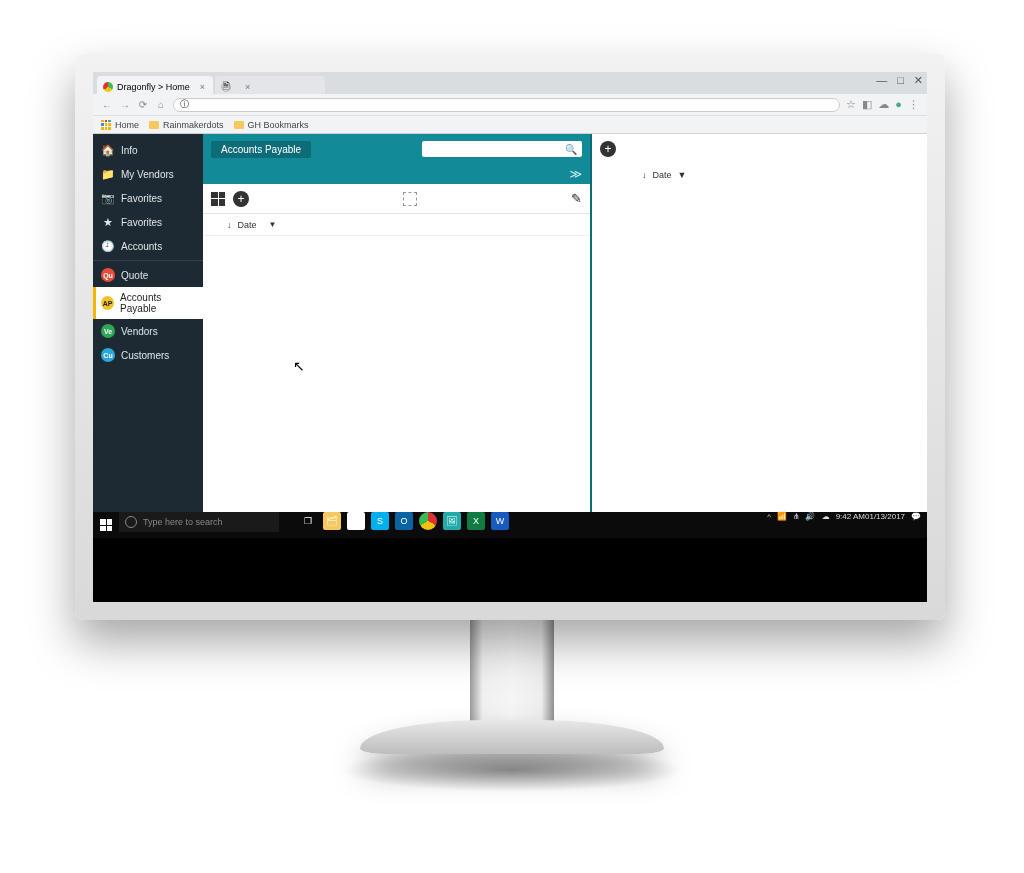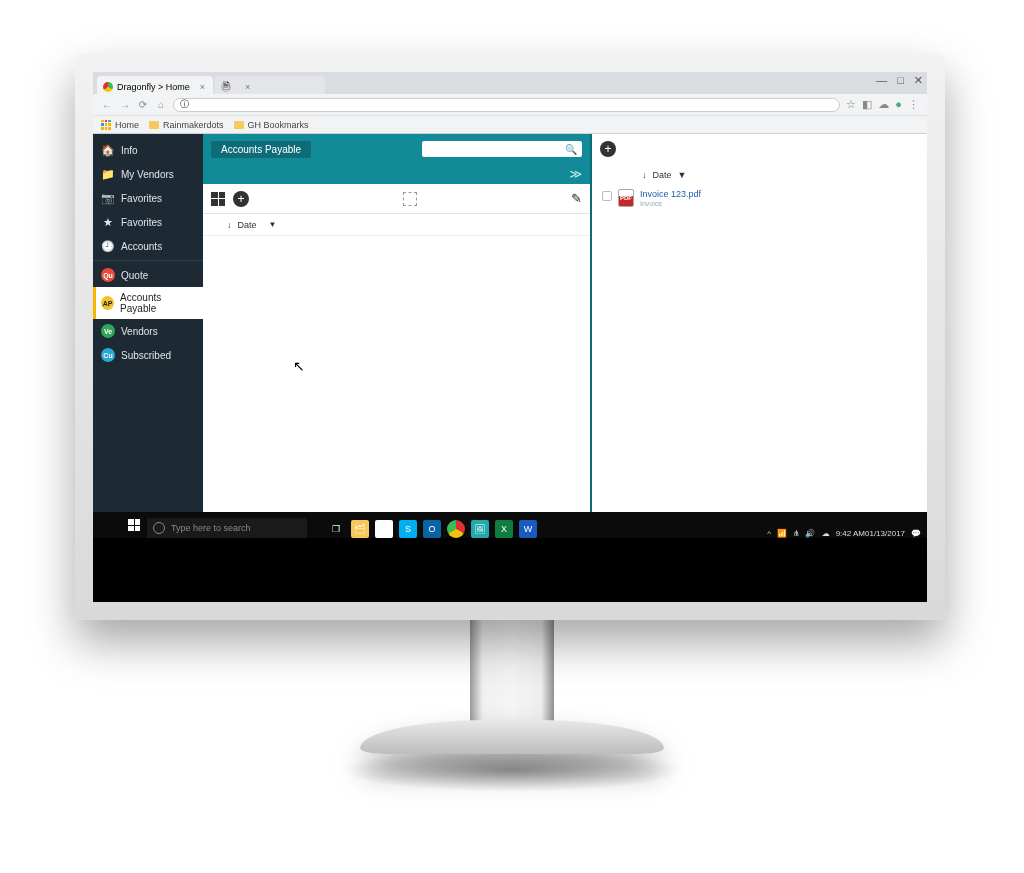--- a/index.html
+++ b/index.html
@@ -150,21 +150,21 @@
   .file-row .fname{color:#1d5fa8;}
   .file-row .fsub{color:#9ab;font-size:7px;}
 
   .cursor-arrow {
     position:absolute; font-size:14px; color:#000;
   }
 
   
   .win-taskbar {
     position:absolute; left:0; bottom:0; right:0; height:26px; background:#0b0b0b;
-    display:flex; align-items:flex-end; color:#fff; font-size:9px;padding-left:28px;
+    display:flex; align-items:flex-start; color:#fff; font-size:9px;
   }
   .win-start { width:26px; height:26px; display:flex; align-items:center; justify-content:center; }
   .win-start .wgrid{ width:12px;height:12px;display:grid;grid-template-columns:1fr 1fr;grid-template-rows:1fr 1fr;gap:1px;}
   .win-start .wgrid span{background:#fff;}
   .win-search { width:160px; height:20px; background:#1a1a1a; display:flex; align-items:center; gap:6px; padding:0 6px; color:#888; border-radius:0;}
   .win-search .circ{width:12px;height:12px;border:1.5px solid #888;border-radius:50%;}
   .win-tray-icons{display:flex;gap:6px;margin-left:20px;}
   .win-tray-icons .app-ic{width:18px;height:18px;border-radius:2px;display:flex;align-items:center;justify-content:center;font-size:9px;}
   .win-sys{margin-left:auto;display:flex;align-items:center;gap:6px;padding-right:6px;color:#ddd;font-size:8px;}
   .win-clock{display:flex;flex-direction:row;align-items:flex-end;line-height:1;}
@@ -276,21 +276,21 @@
             <div class="nav-item active">
               <span class="badge" style="background:#f3c22b;color:#222">AP</span>
               <span>Accounts Payable</span>
             </div>
             <div class="nav-item">
               <span class="badge" style="background:#2fa55a">Ve</span>
               <span>Vendors</span>
             </div>
             <div class="nav-item">
               <span class="badge" style="background:#2aa7d4">Cu</span>
-              <span>Subscribed</span>
+              <span>Customers</span>
             </div>
           </div>
 
           <div class="center-pane">
             <div class="teal-header">
               <span class="hdr-title">Accounts Payable</span>
               <div class="hdr-search">
                 <span class="mag">🔍</span>
               </div>
             </div>
@@ -319,28 +319,20 @@
 
           <div class="right-pane">
             <div class="attach-toolbar">
               <div class="circ-plus">+</div>
             </div>
             <div class="r-sort-row">
               <span class="arr">↓</span>
               <span>Date</span>
               <span class="caret">▼</span>
             </div>
-            <div class="file-row">
-              <div class="cb"></div>
-              <div class="ficon pdf">PDF</div>
-              <div class="ftxt">
-                <span class="fname">Invoice 123.pdf</span>
-                <span class="fsub">Invoice</span>
-              </div>
-            </div>
             <span class="cursor-arrow" style="left:200px;top:224px;">↖</span>
           </div>
 
         </div>
       </div>
 
       <div class="black-bottom"></div>
 
       <div class="win-taskbar">
         <div class="win-start">

